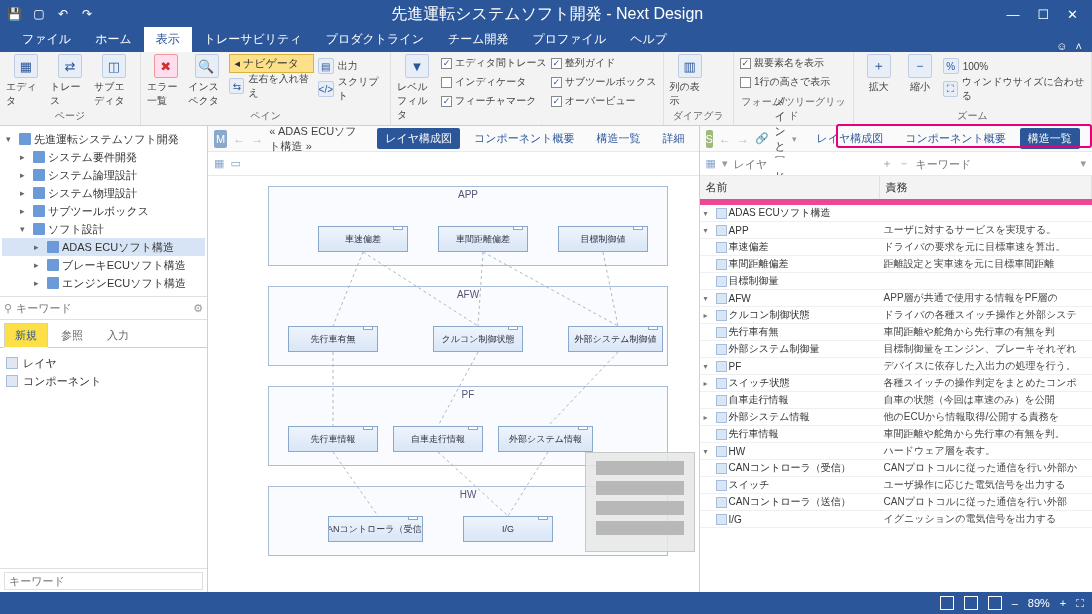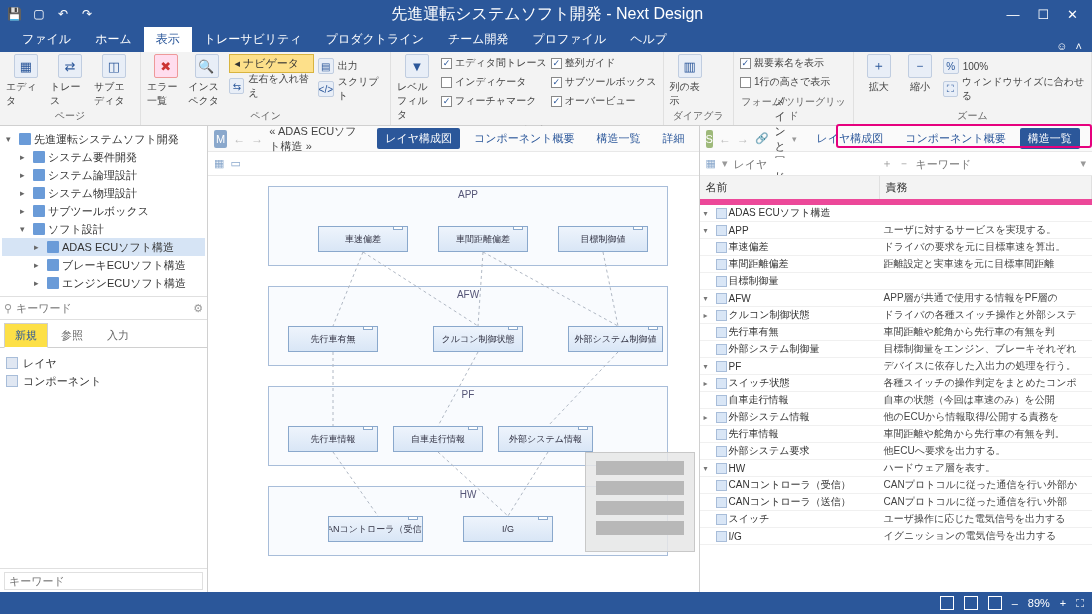--- a/index.html
+++ b/index.html
@@ -578,58 +578,50 @@
             </div>
             <div class="row">
               <div class="c1 pad2">
                 <span class="tw"></span>
                 <span class="ic"></span>
                 <span>先行車情報</span>
               </div>
               <div class="c2">車間距離や舵角から先行車の有無を判。</div>
             </div>
             <div class="row">
-              <div class="c1 pad2">
-                <span class="tw"></span>
-                <span class="ic"></span>
-                <span>外部システム要求</span>
-              </div>
-              <div class="c2">他ECUへ要求を出力する。</div>
-            </div>
-            <div class="row">
               <div class="c1 pad1">
                 <span class="tw">▾</span>
                 <span class="ic"></span>
                 <span>HW</span>
               </div>
               <div class="c2">ハードウェア層を表す。</div>
             </div>
             <div class="row">
               <div class="c1 pad2">
                 <span class="tw"></span>
                 <span class="ic"></span>
                 <span>CANコントローラ（受信）</span>
               </div>
               <div class="c2">CANプロトコルに従った通信を行い外部か</div>
             </div>
             <div class="row">
               <div class="c1 pad2">
                 <span class="tw"></span>
                 <span class="ic"></span>
+                <span>スイッチ</span>
+              </div>
+              <div class="c2">ユーザ操作に応じた電気信号を出力する</div>
+            </div>
+            <div class="row">
+              <div class="c1 pad2">
+                <span class="tw"></span>
+                <span class="ic"></span>
                 <span>CANコントローラ（送信）</span>
               </div>
               <div class="c2">CANプロトコルに従った通信を行い外部</div>
-            </div>
-            <div class="row">
-              <div class="c1 pad2">
-                <span class="tw"></span>
-                <span class="ic"></span>
-                <span>スイッチ</span>
-              </div>
-              <div class="c2">ユーザ操作に応じた電気信号を出力する</div>
             </div>
             <div class="row">
               <div class="c1 pad2">
                 <span class="tw"></span>
                 <span class="ic"></span>
                 <span>I/G</span>
               </div>
               <div class="c2">イグニッションの電気信号を出力する</div>
             </div>
           </div>

